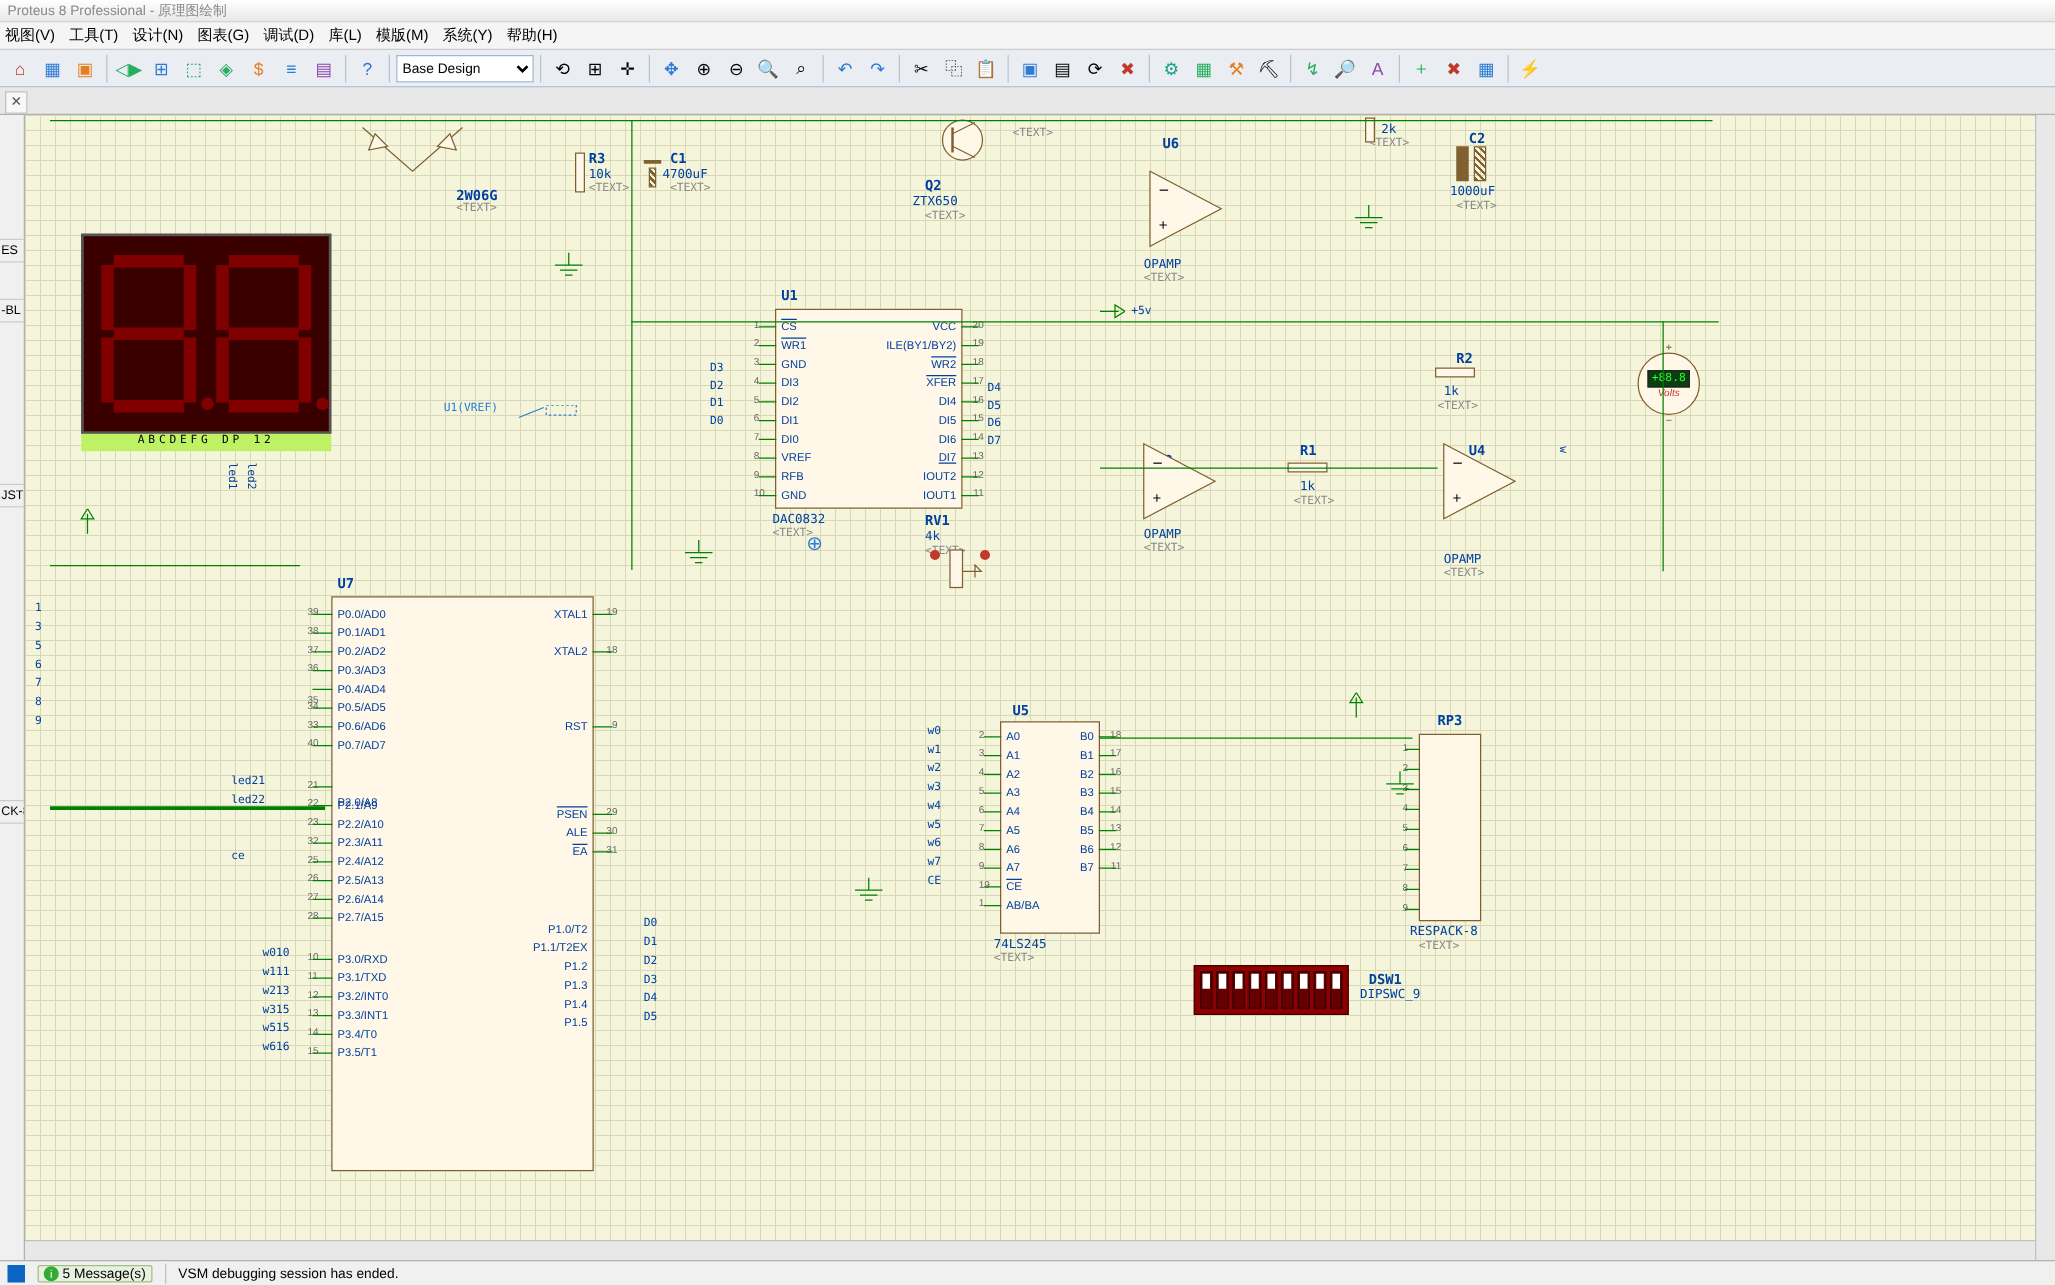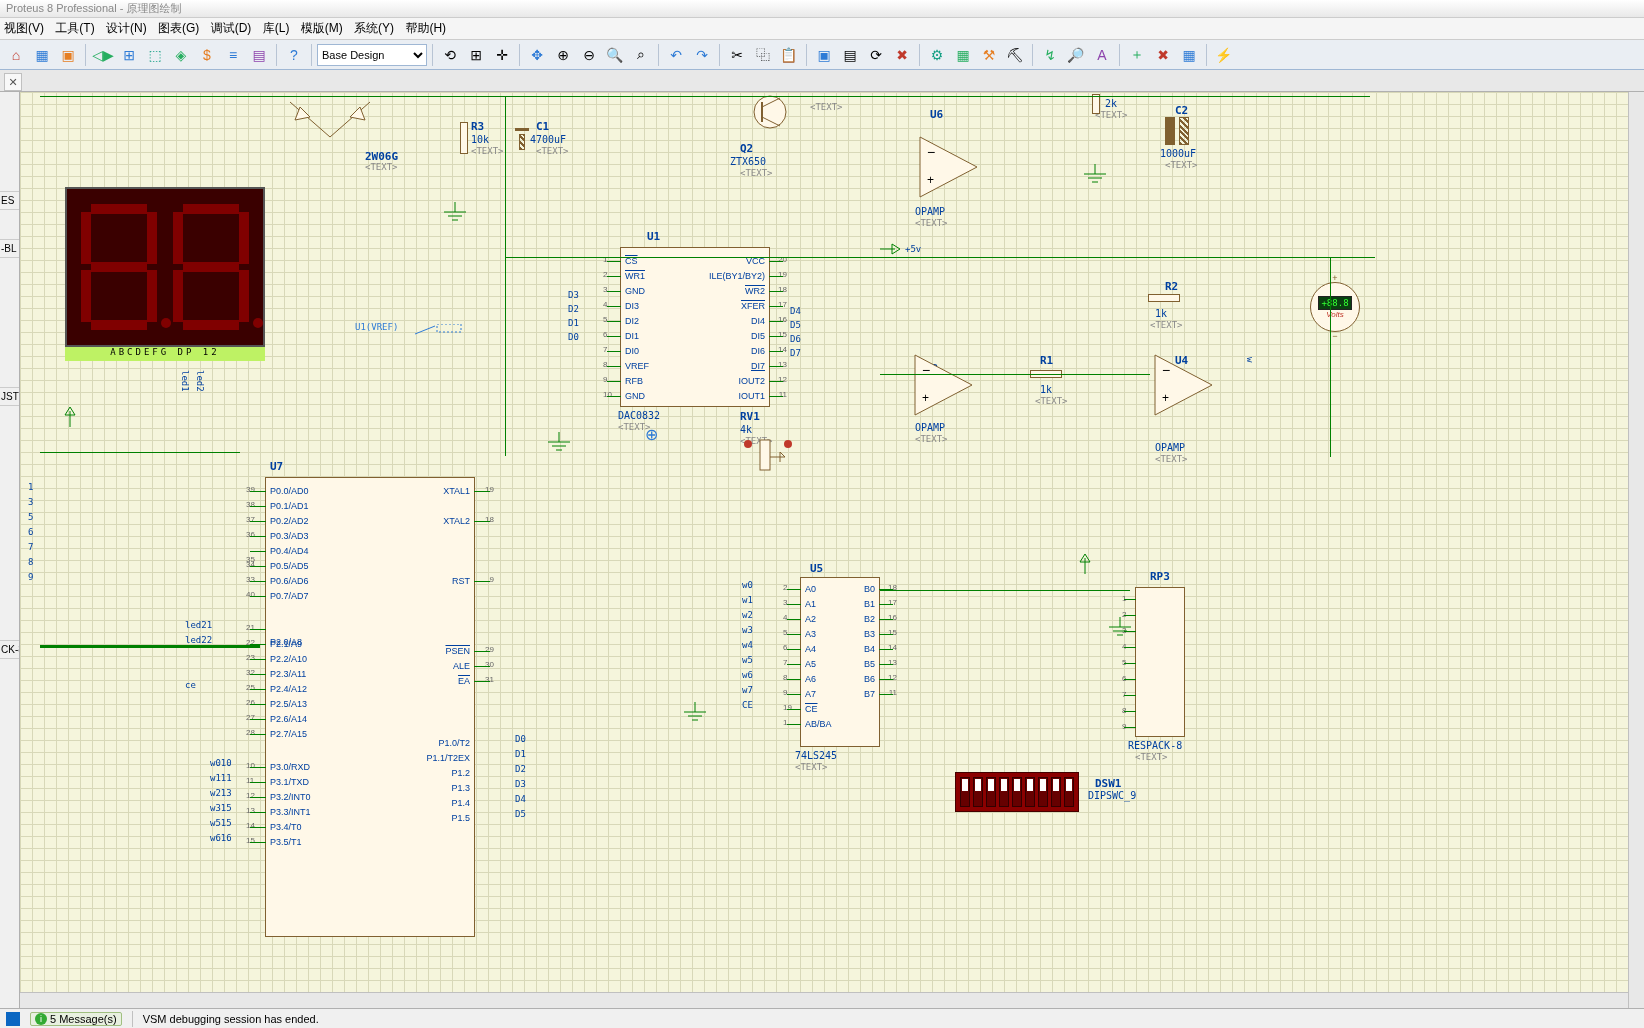--- a/index.html
+++ b/index.html
@@ -259,21 +259,21 @@
       </div>
 
     <div class="reflabel" style="left:1155px; top:12px;">C2</div>
     <div class="vallabel" style="left:1140px; top:56px;">1000uF</div>
     <div class="txtlabel" style="left:1145px; top:68px;">&lt;TEXT&gt;</div>
     <div class="cap-body" style="left:1145px; top:25px; width:28px; height:30px;">
       <div style="position:absolute; left:0; top:0; width:10px; height:28px; background:#806030;"></div>
       <div style="position:absolute; left:14px; top:0; width:10px; height:28px; background:repeating-linear-gradient(45deg,#806030,#806030 2px,transparent 2px,transparent 4px); border:1px solid #806030;"></div>
     </div>
 
-    <div class="reflabel" style="left:627px; top:138px;text-align:center;">U1</div>
+    <div class="reflabel" style="left:605px; top:138px;text-align:center;">U1</div>
     <div class="compbox" style="left:600px; top:155px; width:150px; height:160px;">
       <div id="u1-left">
           <div class="pinL" style="top: 8px; text-decoration: overline;">CS</div>
           <div class="pinL" style="top: 23px; text-decoration: overline;">WR1</div>
           <div class="pinL" style="top: 38px;">GND</div>
           <div class="pinL" style="top: 53px;">DI3</div>
           <div class="pinL" style="top: 68px;">DI2</div>
           <div class="pinL" style="top: 83px;">DI1</div>
           <div class="pinL" style="top: 98px;">DI0</div>
           <div class="pinL" style="top: 113px;">VREF</div>

